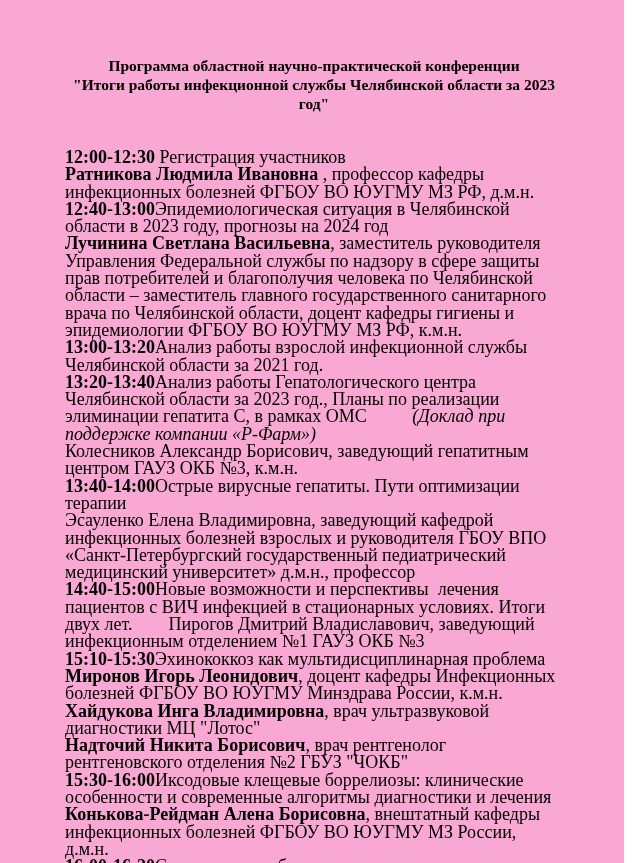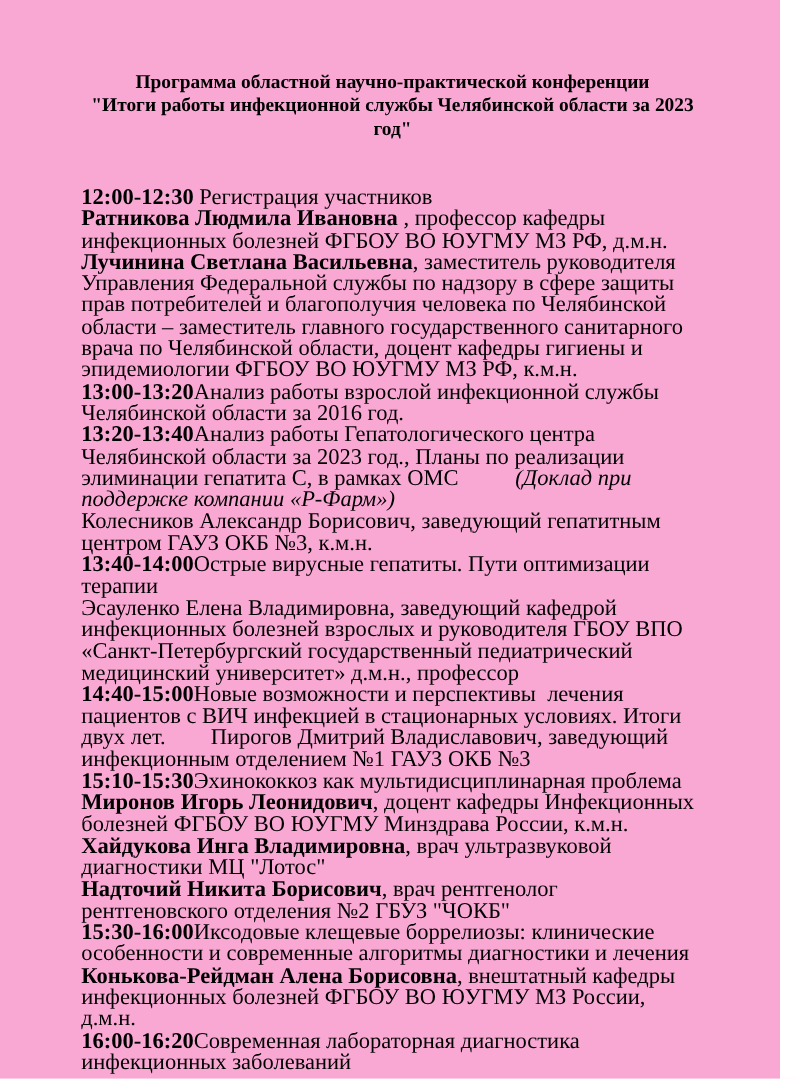--- a/index.html
+++ b/index.html
@@ -42,22 +42,23 @@
 <body>
 
 <div class="page">
   <div class="doc-title">
     <div>Программа областной научно-практической конференции</div>
     <div>"Итоги работы инфекционной службы Челябинской области за 2023 год"</div>
   </div>
   <div class="program-list">
       <p class="entry"><span class="seg-bold">12:00-12:30 </span><span class="seg-regular">Регистрация участников</span></p>
       <p class="entry"><span class="seg-bold">Ратникова Людмила Ивановна</span><span class="seg-regular"> , профессор кафедры инфекционных болезней ФГБОУ ВО ЮУГМУ МЗ РФ, д.м.н.</span></p>
+      <p class="entry"><span class="seg-bold">12:40-13:00</span><span class="seg-regular">Эпидемиологическая ситуация в Челябинской области в 2023 году, прогнозы на 2024 год</span></p>
       <p class="entry"><span class="seg-bold">Лучинина Светлана Васильевна</span><span class="seg-regular">, заместитель руководителя Управления Федеральной службы по надзору в сфере защиты прав потребителей и благополучия человека по Челябинской области – заместитель главного государственного санитарного врача по Челябинской области, доцент кафедры гигиены и эпидемиологии ФГБОУ ВО ЮУГМУ МЗ РФ, к.м.н.</span></p>
-      <p class="entry"><span class="seg-bold">13:00-13:20</span><span class="seg-regular">Анализ работы взрослой инфекционной службы Челябинской области за 2016 год.</span></p>
+      <p class="entry"><span class="seg-bold">13:00-13:20</span><span class="seg-regular">Анализ работы взрослой инфекционной службы Челябинской области за 2021 год.</span></p>
       <p class="entry"><span class="seg-bold">13:20-13:40</span><span class="seg-regular">Анализ работы Гепатологического центра Челябинской области за 2023 год., Планы по реализации элиминации гепатита С, в рамках ОМС </span><span class="seg-italic">(Доклад при поддержке компании «Р-Фарм»)</span></p>
       <p class="entry"><span class="seg-regular">Колесников Александр Борисович, заведующий гепатитным центром ГАУЗ ОКБ №3, к.м.н.</span></p>
       <p class="entry"><span class="seg-bold">13:40-14:00</span><span class="seg-regular">Острые вирусные гепатиты. Пути оптимизации терапии</span></p>
       <p class="entry"><span class="seg-regular">Эсауленко Елена Владимировна, заведующий кафедрой инфекционных болезней взрослых и руководителя ГБОУ ВПО «Санкт-Петербургский государственный педиатрический медицинский университет» д.м.н., профессор</span></p>
       <p class="entry"><span class="seg-bold">14:40-15:00</span><span class="seg-regular">Новые возможности и перспективы  лечения пациентов с ВИЧ инфекцией в стационарных условиях. Итоги двух лет.        Пирогов Дмитрий Владиславович, заведующий инфекционным отделением №1 ГАУЗ ОКБ №3</span></p>
       <p class="entry"><span class="seg-bold">15:10-15:30</span><span class="seg-regular">Эхинококкоз как мультидисциплинарная проблема</span></p>
       <p class="entry"><span class="seg-bold">Миронов Игорь Леонидович</span><span class="seg-regular">, доцент кафедры Инфекционных болезней ФГБОУ ВО ЮУГМУ Минздрава России, к.м.н.</span></p>
       <p class="entry"><span class="seg-bold">Хайдукова Инга Владимировна</span><span class="seg-regular">, врач ультразвуковой диагностики МЦ "Лотос"</span></p>
       <p class="entry"><span class="seg-bold">Надточий Никита Борисович</span><span class="seg-regular">, врач рентгенолог рентгеновского отделения №2 ГБУЗ "ЧОКБ"</span></p>
       <p class="entry"><span class="seg-bold">15:30-16:00</span><span class="seg-regular">Иксодовые клещевые боррелиозы: клинические особенности и современные алгоритмы диагностики и лечения</span></p>

